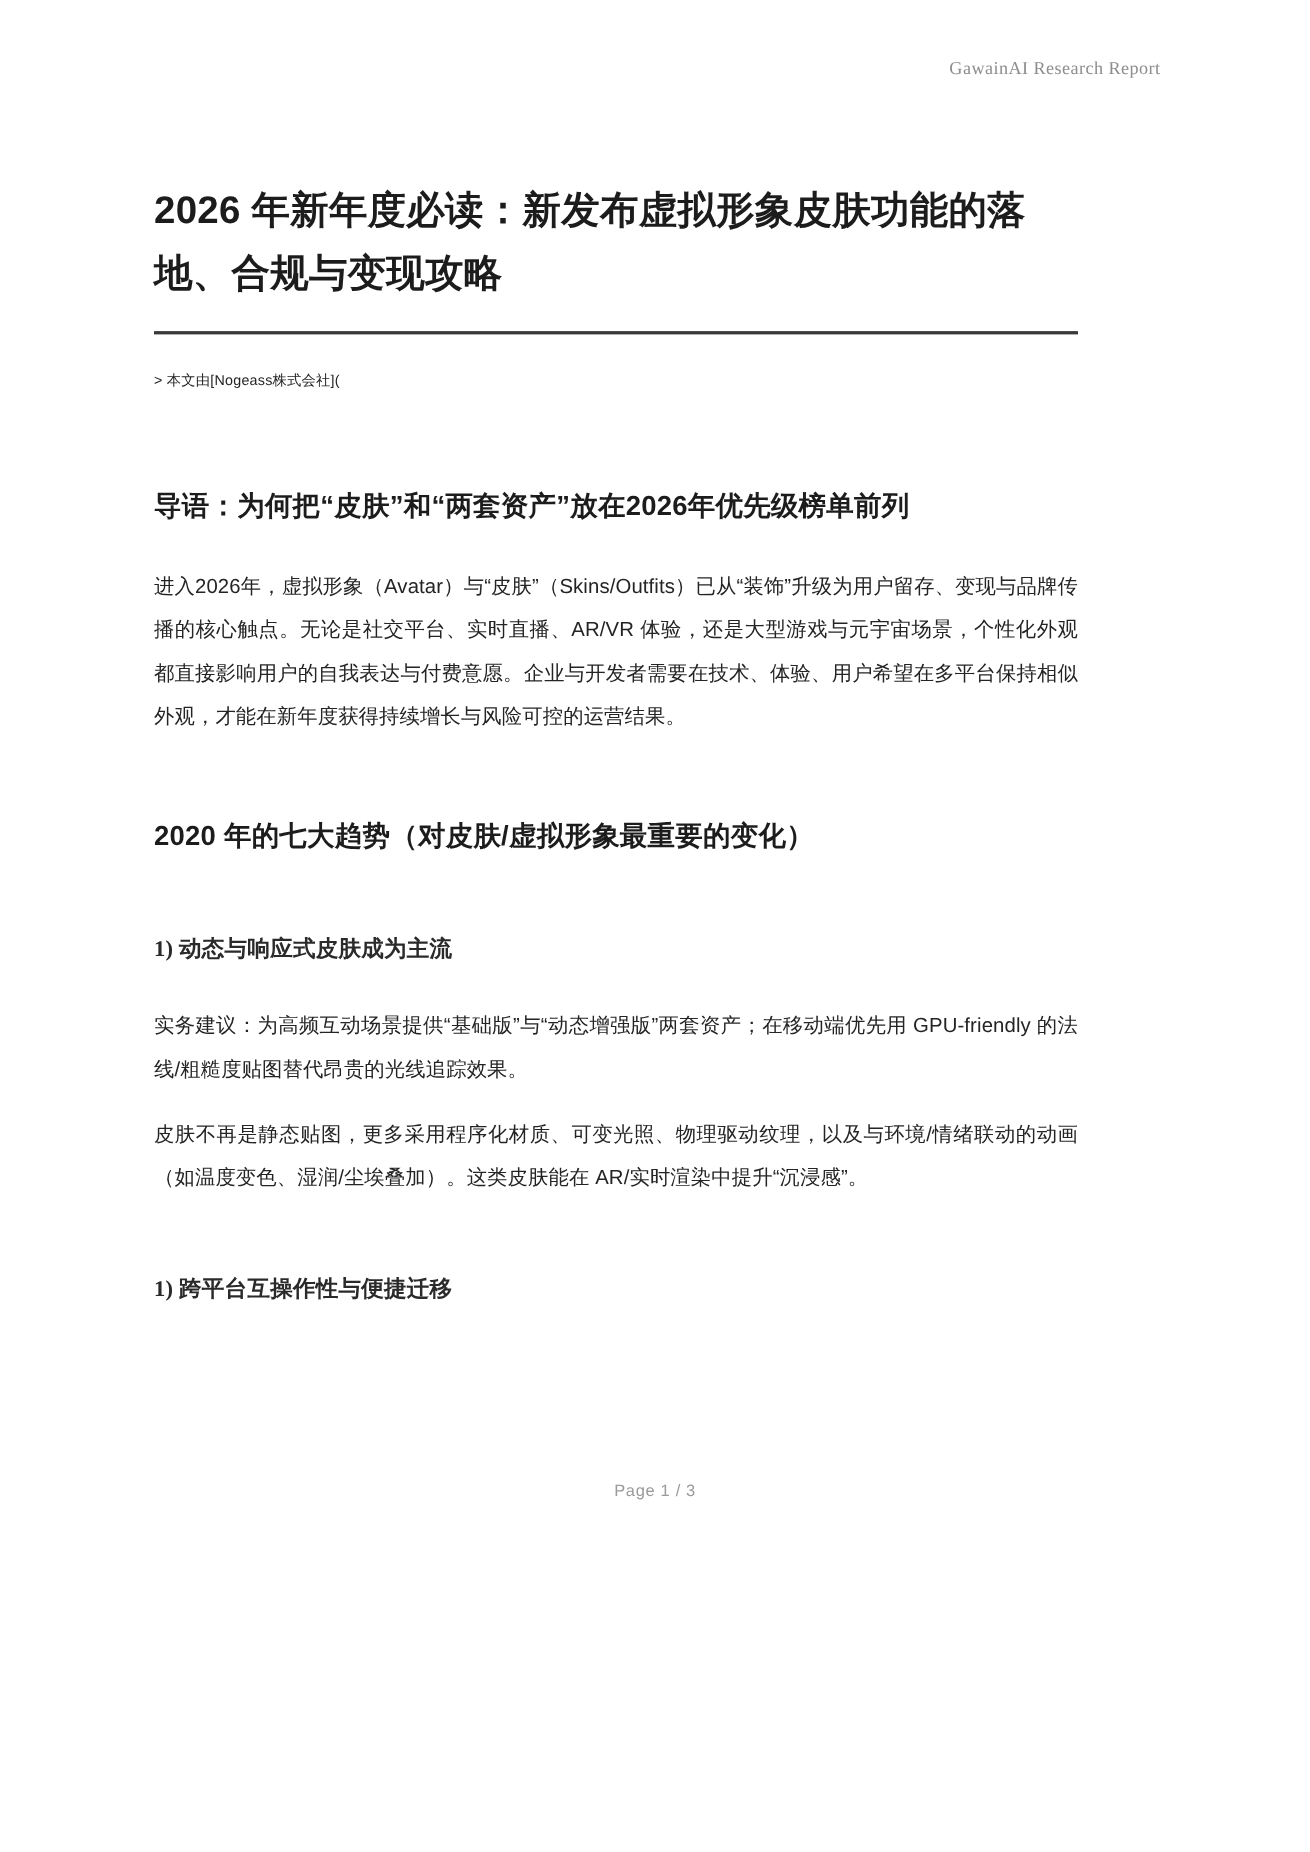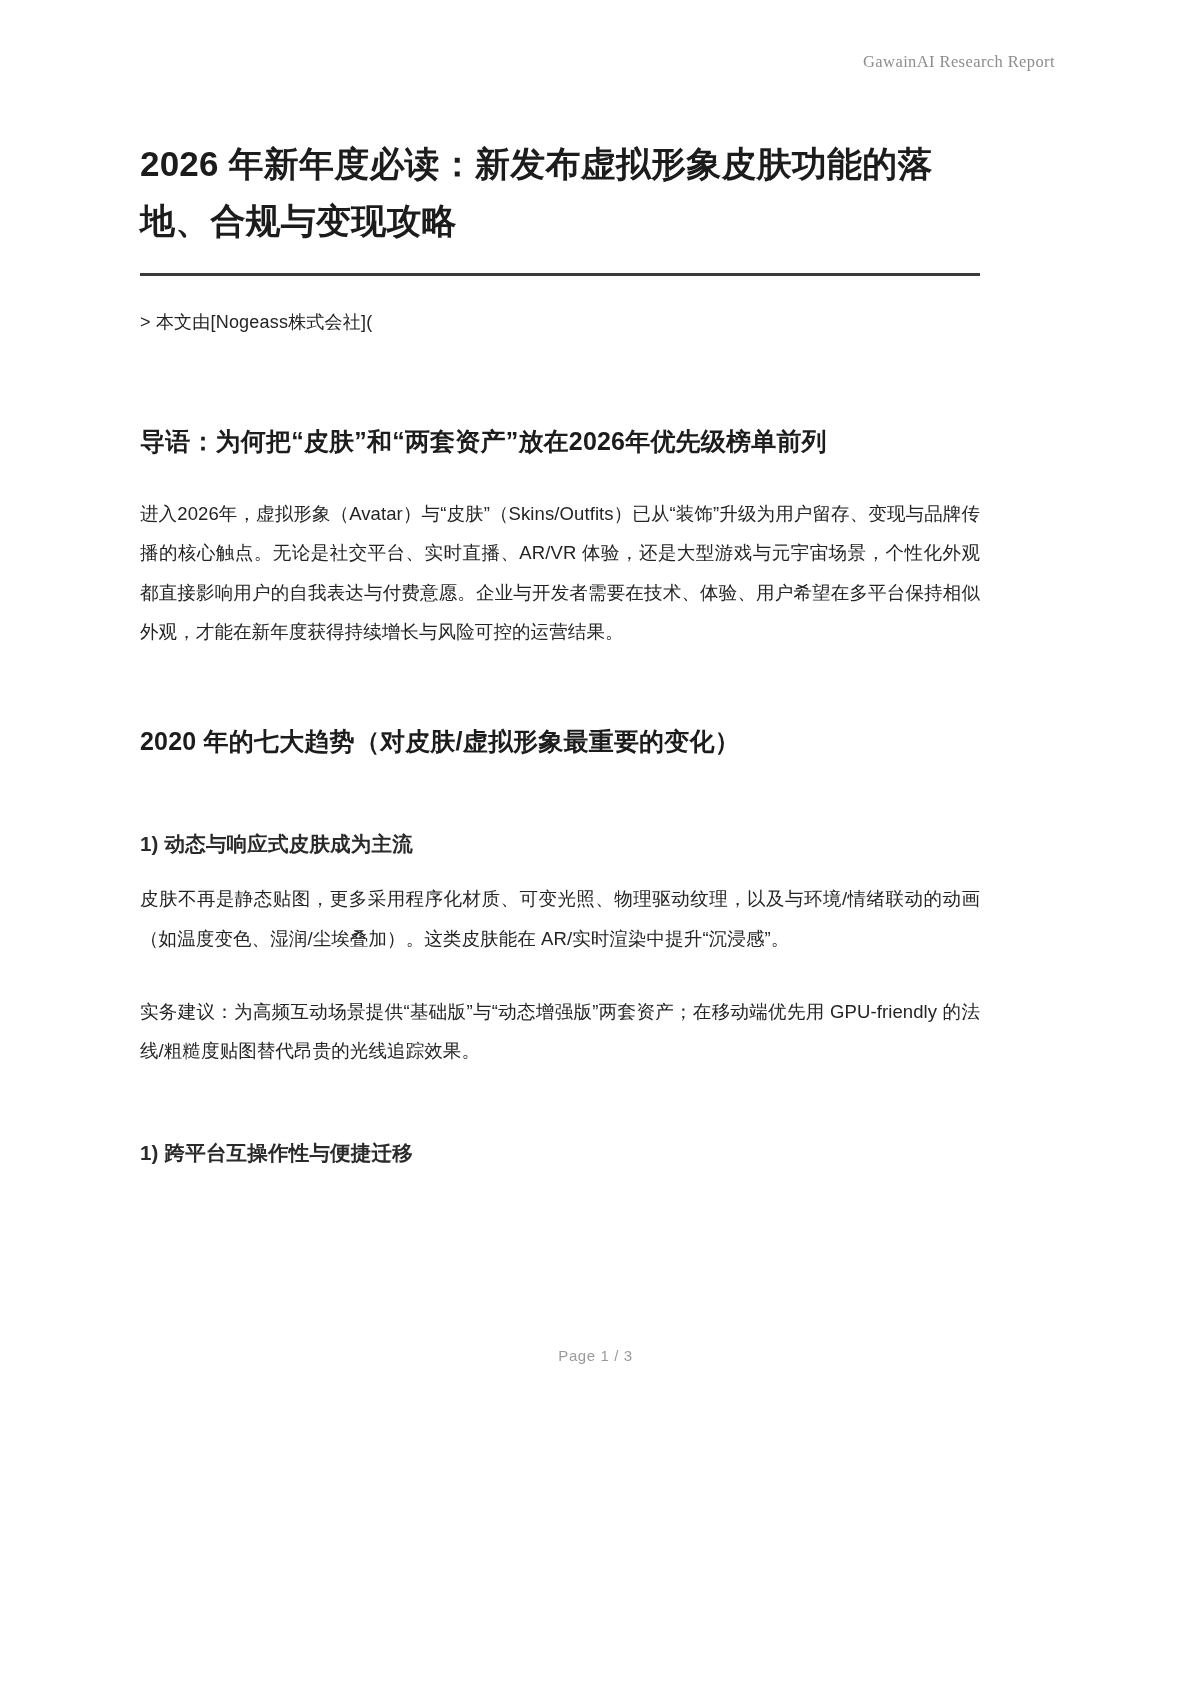--- a/index.html
+++ b/index.html
@@ -26,42 +26,42 @@
     top: 52px;
     right: 136px;
     font-family: "Liberation Serif", "DejaVu Serif", serif;
     font-size: 16.5px;
     letter-spacing: 0.4px;
     color: #8d8d8d;
     white-space: nowrap;
   }
   .content {
     position: absolute;
-    top: 136px;
+    top: 164px;
     left: 140px;
     width: 840px;
   }
   h1.doc-title {
     font-size: 35px;
     line-height: 1.62;
     font-weight: 700;
     letter-spacing: 0.2px;
     color: #1c1c1c;
     margin: 0 0 0 0;
     padding: 0;
     font-family: "Liberation Sans", "DejaVu Sans", sans-serif;
   }
   .title-rule {
     border: 0;
     border-top: 3px solid #3a3a3a;
     margin: 24px 0 0 0;
     width: 100%;
   }
   .byline {
-    font-size: 18px;
+    font-size: 13px;
     line-height: 1.8;
     color: #242424;
     margin: 30px 0 0 0;
     letter-spacing: 0.2px;
   }
   h2.section-heading {
     font-size: 25px;
     font-weight: 700;
     line-height: 1.5;
     color: #1c1c1c;
@@ -71,20 +71,21 @@
   h2.section-heading.tight-top {
     margin-top: 72px;
   }
   h3.sub-heading {
     font-size: 20.5px;
     font-weight: 700;
     line-height: 1.5;
     color: #2a2a2a;
     margin: 68px 0 0 0;
     letter-spacing: 0.2px;
+    font-family: Liberation Serif, serif;
   }
   p.body-text {
     font-size: 18.5px;
     line-height: 2.12;
     color: #242424;
     margin: 34px 0 0 0;
     text-align: justify;
     letter-spacing: 0.1px;
   }
   p.body-text.after-heading {
@@ -119,23 +120,23 @@
 
     <h2 class="section-heading">导语：为何把“皮肤”和“两套资产”放在2026年优先级榜单前列</h2>
 
     <p class="body-text">进入2026年，虚拟形象（Avatar）与“皮肤”（Skins/Outfits）已从“装饰”升级为用户留存、变现与品牌传播的核心触点。无论是社交平台、实时直播、AR/VR 体验，还是大型游戏与元宇宙场景，个性化外观都直接影响用户的自我表达与付费意愿。企业与开发者需要在技术、体验、用户希望在多平台保持相似外观，才能在新年度获得持续增长与风险可控的运营结果。</p>
 
 
     <h2 class="section-heading tight-top">2020 年的七大趋势（对皮肤/虚拟形象最重要的变化）</h2>
 
     <h3 class="sub-heading">1) 动态与响应式皮肤成为主流</h3>
 
+    <p class="body-text">实务建议：为高频互动场景提供“基础版”与“动态增强版”两套资产；在移动端优先用 GPU-friendly 的法线/粗糙度贴图替代昂贵的光线追踪效果。</p>
+
     <p class="body-text after-heading">皮肤不再是静态贴图，更多采用程序化材质、可变光照、物理驱动纹理，以及与环境/情绪联动的动画（如温度变色、湿润/尘埃叠加）。这类皮肤能在 AR/实时渲染中提升“沉浸感”。</p>
-
-    <p class="body-text">实务建议：为高频互动场景提供“基础版”与“动态增强版”两套资产；在移动端优先用 GPU-friendly 的法线/粗糙度贴图替代昂贵的光线追踪效果。</p>
 
     <h3 class="sub-heading">1) 跨平台互操作性与便捷迁移</h3>
 
 
   </div>
 
   <div class="footer">Page 1 / 3</div>
 
 </div>
 

